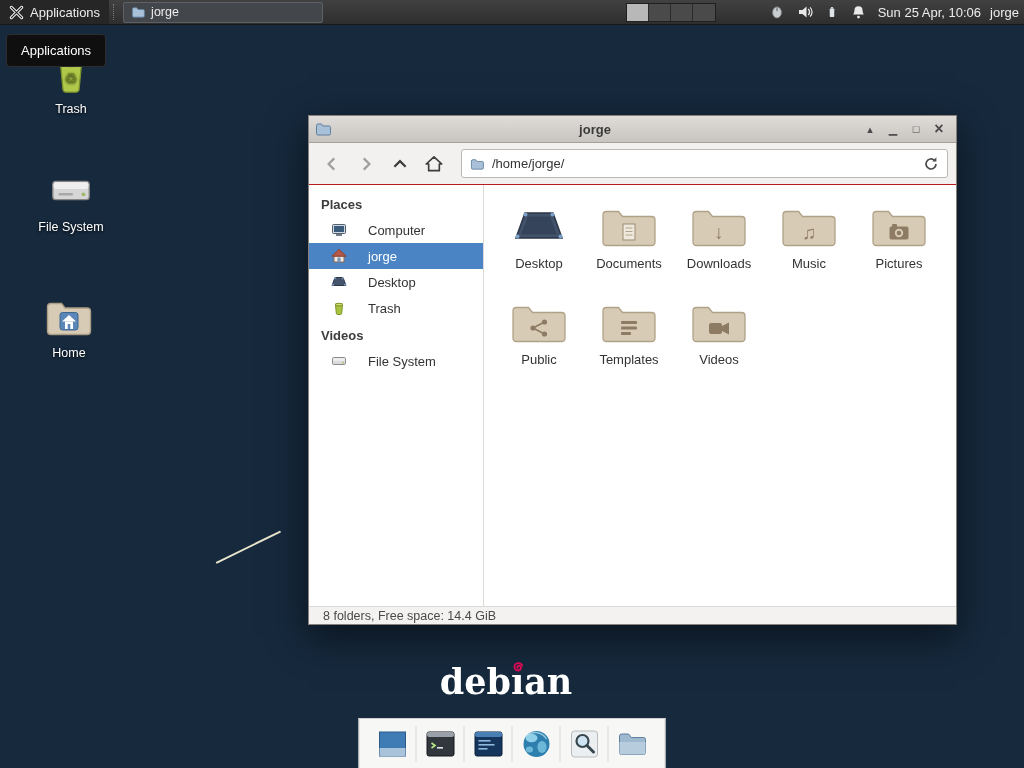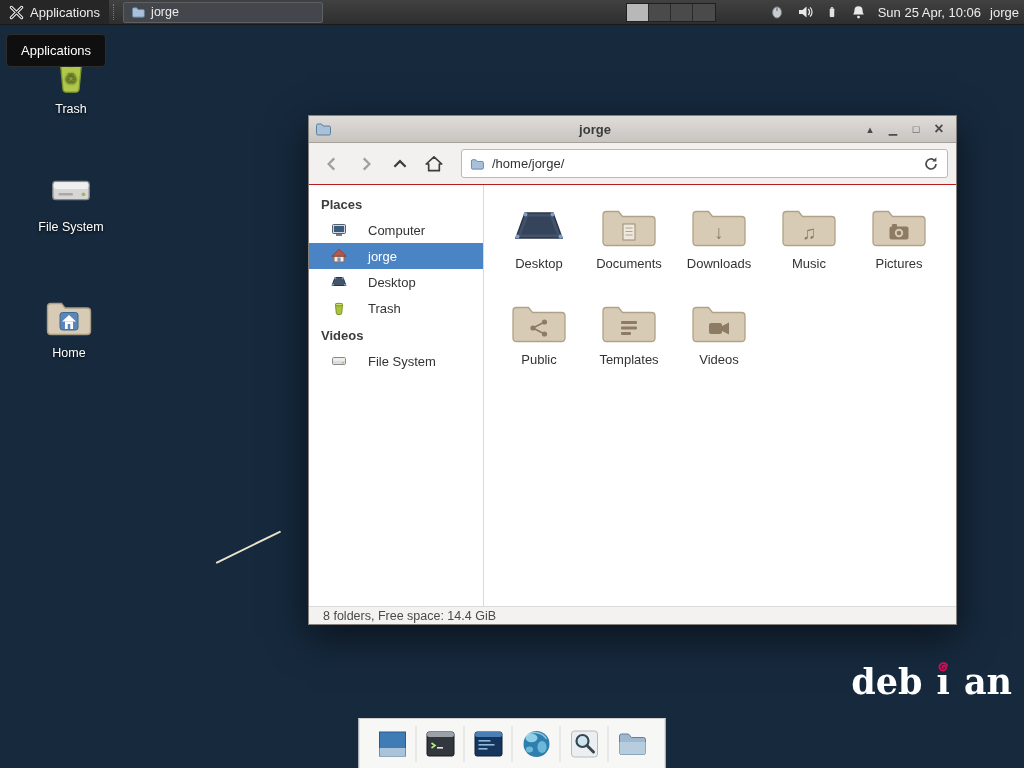--- a/index.html
+++ b/index.html
@@ -99,22 +99,22 @@
   .file { display:flex; flex-direction:column; align-items:center; font-size:13px; color:#333; }
   .icon-wrap { height:54px; display:flex; align-items:flex-end; justify-content:center; }
   .flabel { margin-top:5px; text-align:center; }
   .statusbar {
     height:18px; flex:none; background:#f3f2f1; border-top:1px solid #dcdad7;
     display:flex; align-items:center; padding-left:14px; font-size:12.5px; color:#4a4a4a;
   }
 
   
   .debian {
-    position:absolute; left:0; right:12px; top:661px; display:flex; justify-content:flex-end;
-    font-family:"DejaVu Serif", serif; font-weight:bold; font-size:35px; color:#fff;gap:14px;
+    position:absolute; left:0; right:12px; top:661px; display:flex; justify-content:center;
+    font-family:"DejaVu Serif", serif; font-weight:bold; font-size:35px; color:#fff;
   }
   .i-wrap { position:relative; display:inline-block; }
   .i-wrap svg { position:absolute; left:50%; top:1px; transform:translateX(-50%); }
 
   
   .dock {
     position:absolute; left:50%; bottom:0; transform:translateX(-50%);
     height:50px; background:#f7f7f6; border:1px solid #cfcfcf; border-bottom:none;
     display:flex; align-items:center; padding:0 9px;
   }

